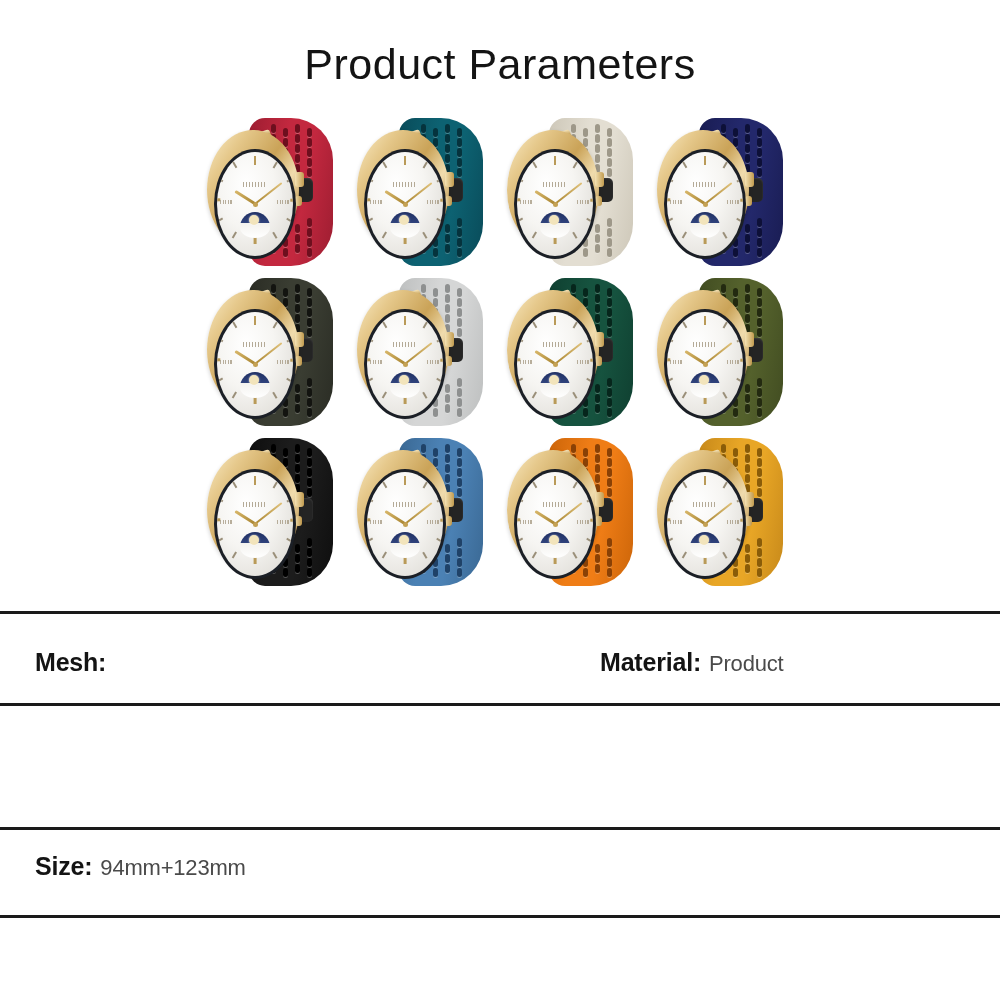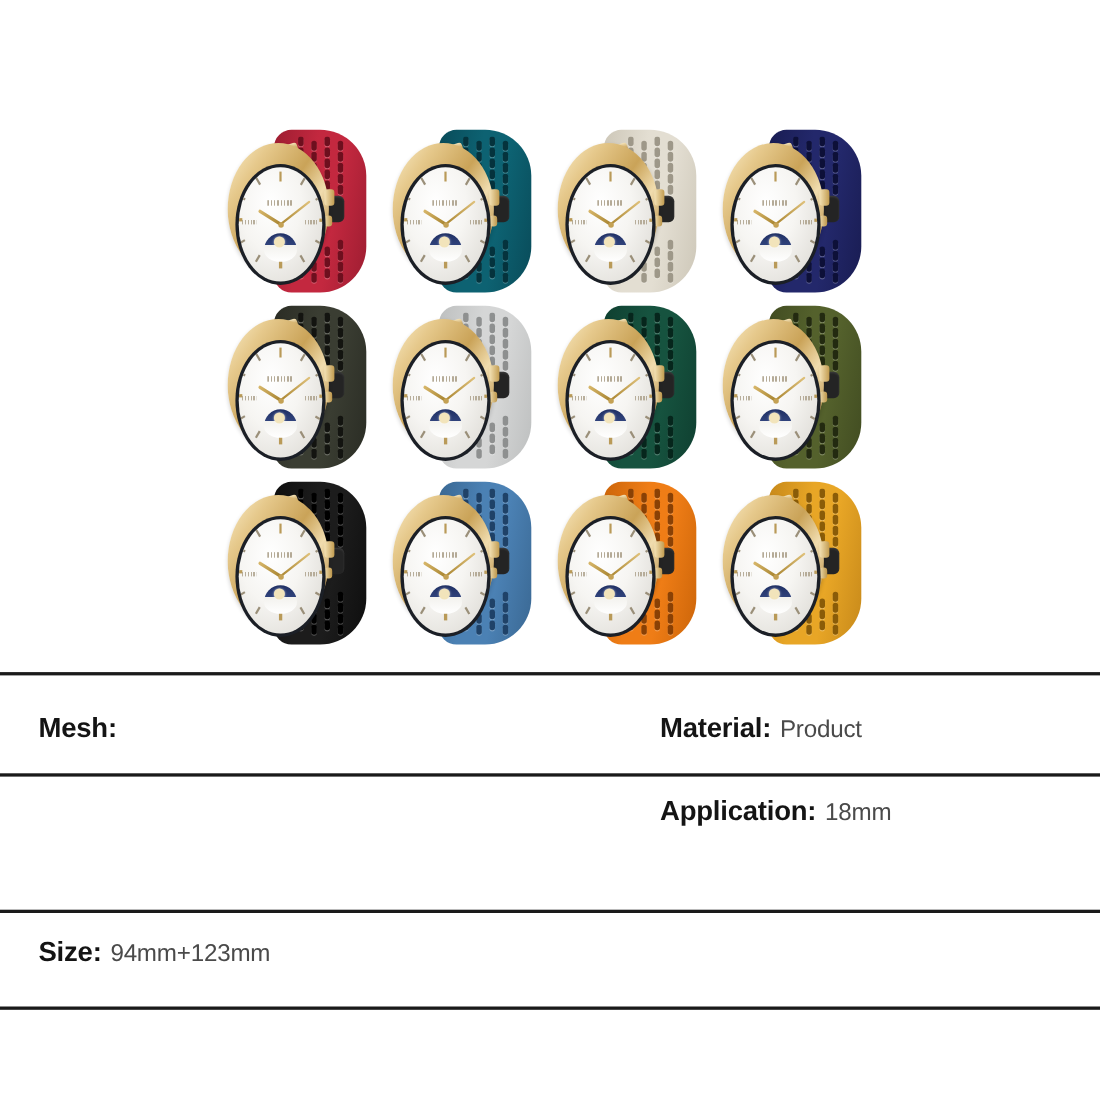--- a/index.html
+++ b/index.html
@@ -126,20 +126,21 @@
   .footer{
     position:absolute;left:0;top:933px;width:1000px;text-align:center;
     font-size:19px;color:#2b2b2b;letter-spacing:-.1px;
   }
 </style>
 </head>
 <body>
 
 <div class="page">
 
+  <div class="title">Product Parameters</div>
 
   <div class="grid">
     <div class="grid-row">
         <div class="cell">
           <div class="watch">
             <div class="band" style="background: linear-gradient(100deg, rgb(157, 29, 49) 0%, rgb(195, 40, 63) 38%, rgb(195, 40, 63) 62%, rgb(157, 29, 49) 100%);"></div>
             <div class="holes">
               <i style="left: 4px; top: 0px; background: rgb(110, 15, 30);"></i>
               <i style="left: 16px; top: 4px; background: rgb(110, 15, 30);"></i>
               <i style="left: 28px; top: 0px; background: rgb(110, 15, 30);"></i>
@@ -1135,23 +1136,19 @@
   <div class="row-cell c-name">
     <span class="lbl">Mesh:</span>
   </div>
 
   <div class="row-cell c-material">
     <span class="lbl">Material:</span>
     <span class="val">Product</span>
   </div>
 
 
-  <div class="row-cell c-application">
-    <span class="lbl">Application:</span>
-    <span class="val">18mm</span>
-  </div>
 
   <div class="row-cell c-size">
     <span class="lbl">Size:</span>
     <span class="val">94mm+123mm</span>
   </div>
 
 </div>
 
 </body></html>

